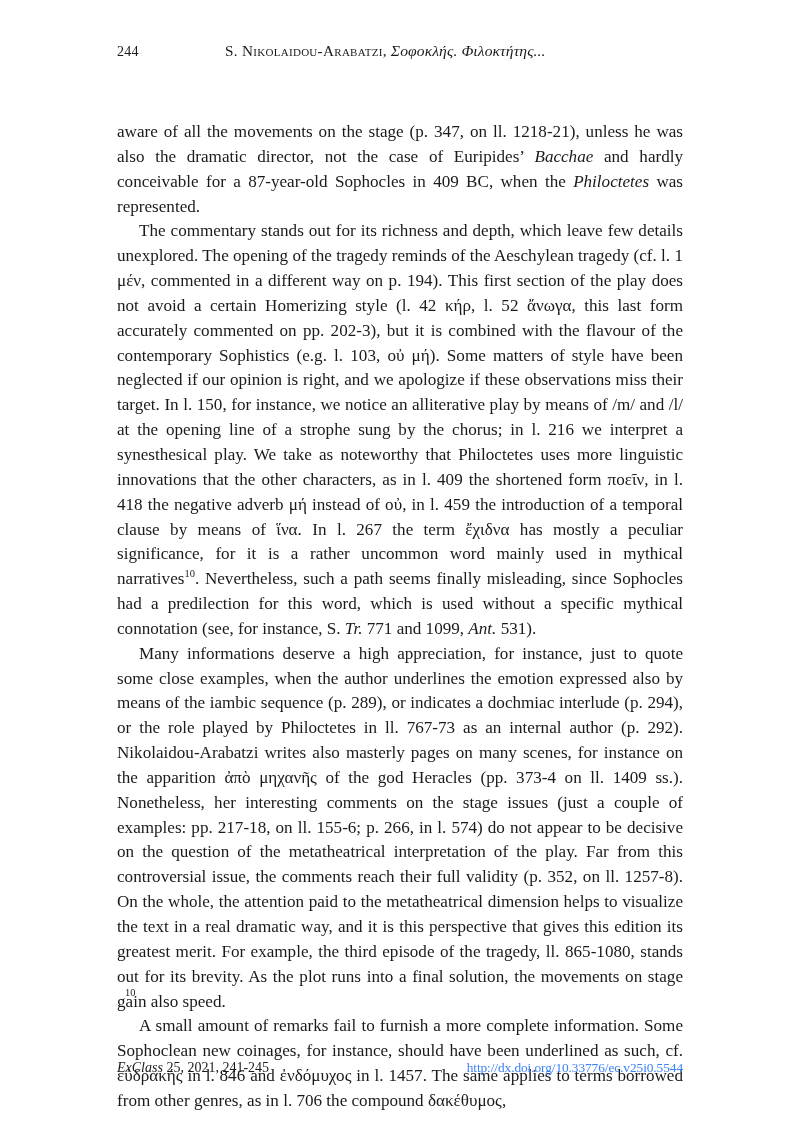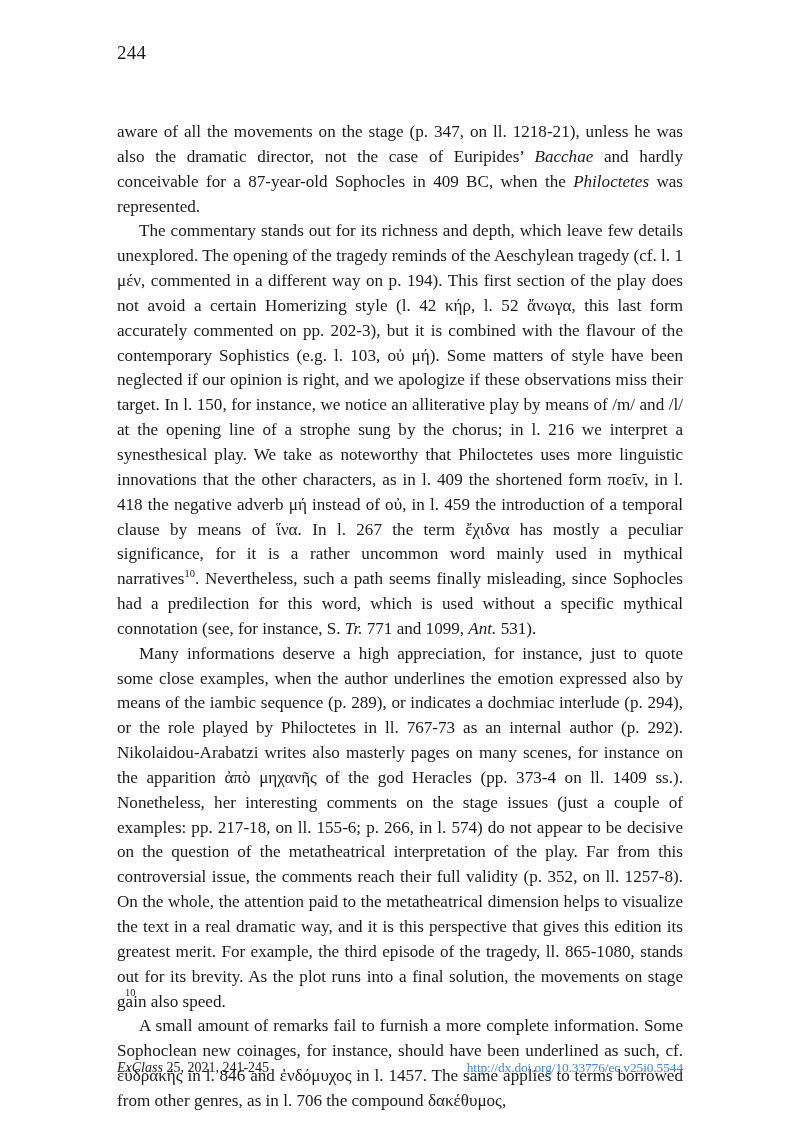--- a/index.html
+++ b/index.html
@@ -21,21 +21,21 @@
   .running-head {
     position: absolute;
     top: 42px;
     left: 117px;
     width: 566px;
     height: 24px;
     display: flex;
     align-items: baseline;
   }
   .folio {
-    font-size: 19px;
+    font-size: 14px;
     letter-spacing: 0.2px;
     color: #1a1a1a;
     width: 108px;
     flex: 0 0 auto;
   }
   .head-title {
     font-size: 15.2px;
     color: #1a1a1a;
     white-space: nowrap;
     letter-spacing: 0.1px;
@@ -125,20 +125,21 @@
     letter-spacing: -0.1px;
   }
 </style>
 </head>
 <body>
 
 <div class="page">
 
   <div class="running-head">
     <span class="folio">244</span>
+    <span class="head-title"><span class="smallcaps">S. Nikolaidou-Arabatzi,</span>&nbsp;<span class="gk">Σοφοκλής. Φιλοκτήτης...</span></span>
   </div>
 
   <div class="textblock">
 
     <p class="p1"><span>aware of all the movements on the stage (p. 347, on ll. 1218-21), unless he was also the dramatic director, not the case of Euripides’ </span><i>Bacchae</i><span> and hardly conceivable for a 87-year-old Sophocles in 409 BC, when the </span><i>Philoctetes</i><span> was represented.</span></p>
 
     <p class="indent"><span>The commentary stands out for its richness and depth, which leave few details unexplored. The opening of the tragedy reminds of the Aeschylean tragedy (cf. l. 1 </span><span class="gk">μέν</span><span>, commented in a different way on p. 194). This first section of the play does not avoid a certain Homerizing style (l. 42 </span><span class="gk">κήρ</span><span>, l. 52 </span><span class="gk">ἄνωγα</span><span>, this last form accurately commented on pp. 202-3), but it is combined with the flavour of the contemporary Sophistics (e.g. l. 103, </span><span class="gk">οὐ μή</span><span>). Some matters of style have been neglected if our opinion is right, and we apologize if these observations miss their target. In l. 150, for instance, we notice an alliterative play by means of /m/ and /l/ at the opening line of a strophe sung by the chorus; in l. 216 we interpret a synesthesical play. We take as noteworthy that Philoctetes uses more linguistic innovations that the other characters, as in l. 409 the shortened form </span><span class="gk">ποεῖν</span><span>, in l. 418 the negative adverb </span><span class="gk">μή</span><span> instead of </span><span class="gk">οὐ</span><span>, in l. 459 the introduction of a temporal clause by means of </span><span class="gk">ἵνα</span><span>. In l. 267 the term </span><span class="gk">ἔχιδνα</span><span> has mostly a peculiar significance, for it is a rather uncommon word mainly used in mythical narratives</span><sup class="fn">10</sup><span>. Nevertheless, such a path seems finally misleading, since Sophocles had a predilection for this word, which is used without a specific mythical connotation (see, for instance, S. </span><i>Tr.</i><span> 771 and 1099, </span><i>Ant.</i><span> 531).</span></p>
 
     <p class="indent"><span>Many informations deserve a high appreciation, for instance, just to quote some close examples, when the author underlines the emotion expressed also by means of the iambic sequence (p. 289), or indicates a dochmiac interlude (p. 294), or the role played by Philoctetes in ll. 767-73 as an internal author (p. 292). Nikolaidou-Arabatzi writes also masterly pages on many scenes, for instance on the apparition </span><span class="gk">ἀπὸ μηχανῆς</span><span> of the god Heracles (pp. 373-4 on ll. 1409 ss.). Nonetheless, her interesting comments on the stage issues (just a couple of examples: pp. 217-18, on ll. 155-6; p. 266, in l. 574) do not appear to be decisive on the question of the metatheatrical interpretation of the play. Far from this controversial issue, the comments reach their full validity (p. 352, on ll. 1257-8). On the whole, the attention paid to the metatheatrical dimension helps to visualize the text in a real dramatic way, and it is this perspective that gives this edition its greatest merit. For example, the third episode of the tragedy, ll. 865-1080, stands out for its brevity. As the plot runs into a final solution, the movements on stage gain also speed.</span></p>
 

